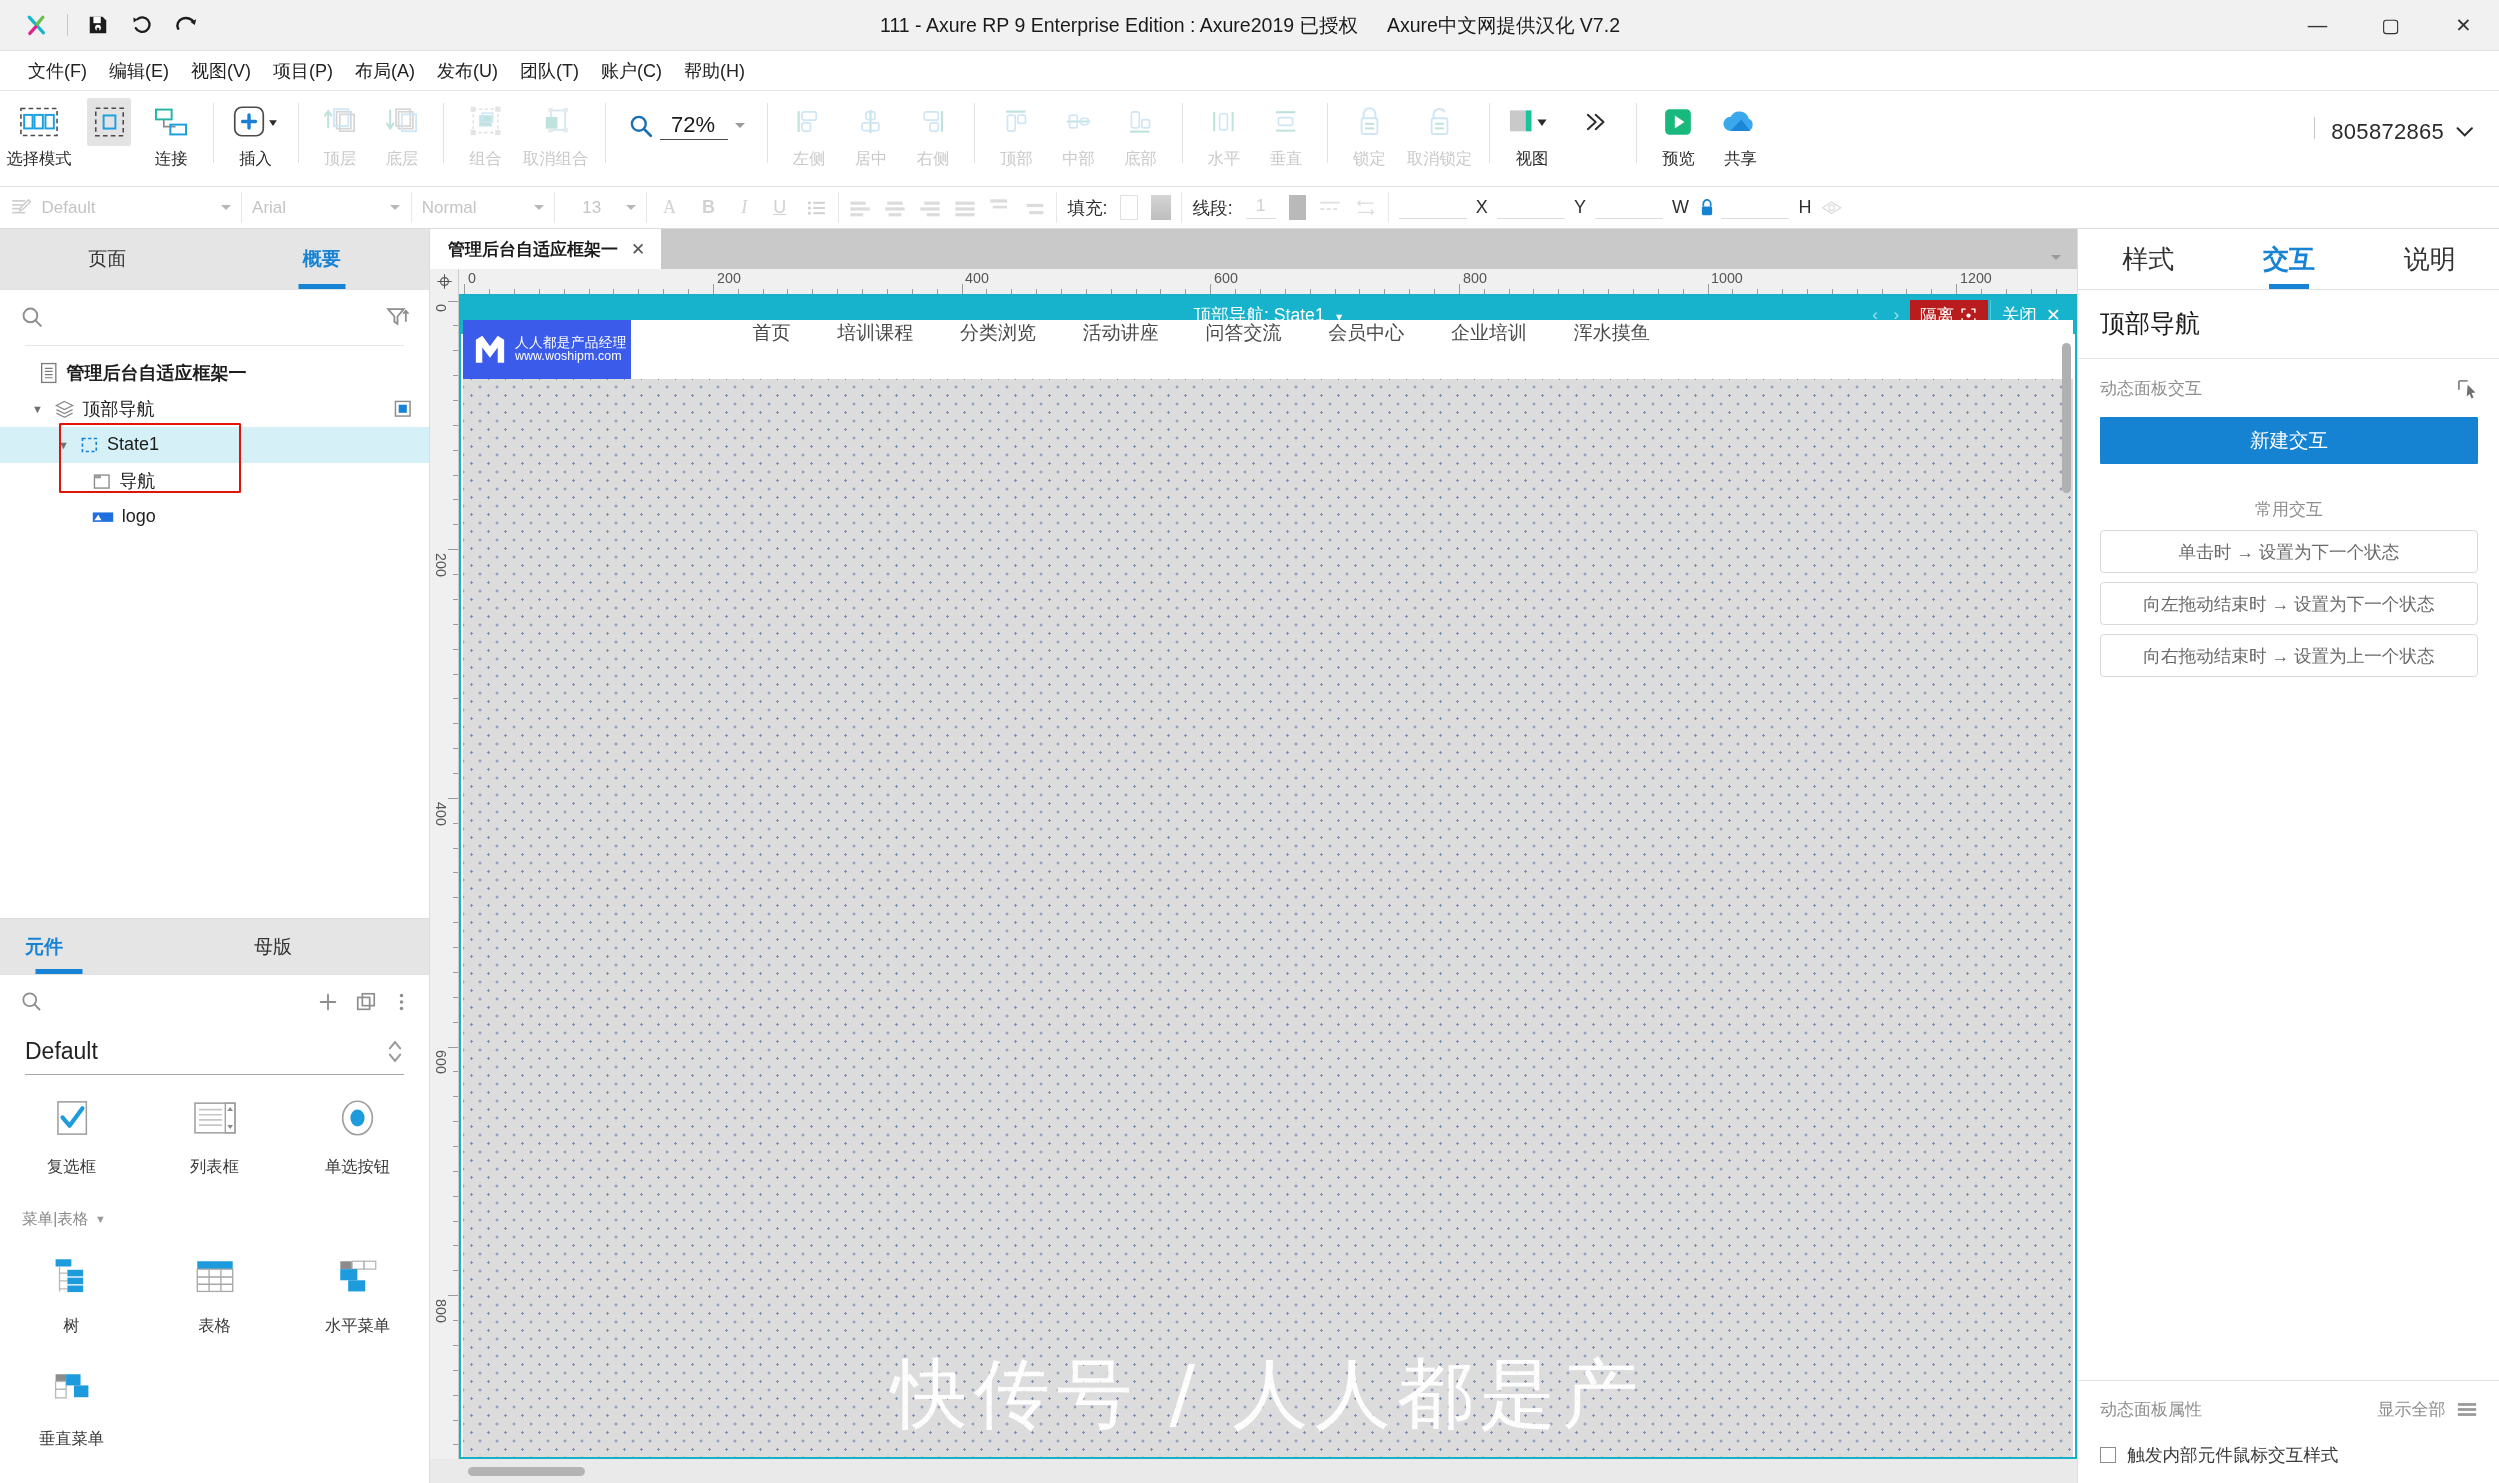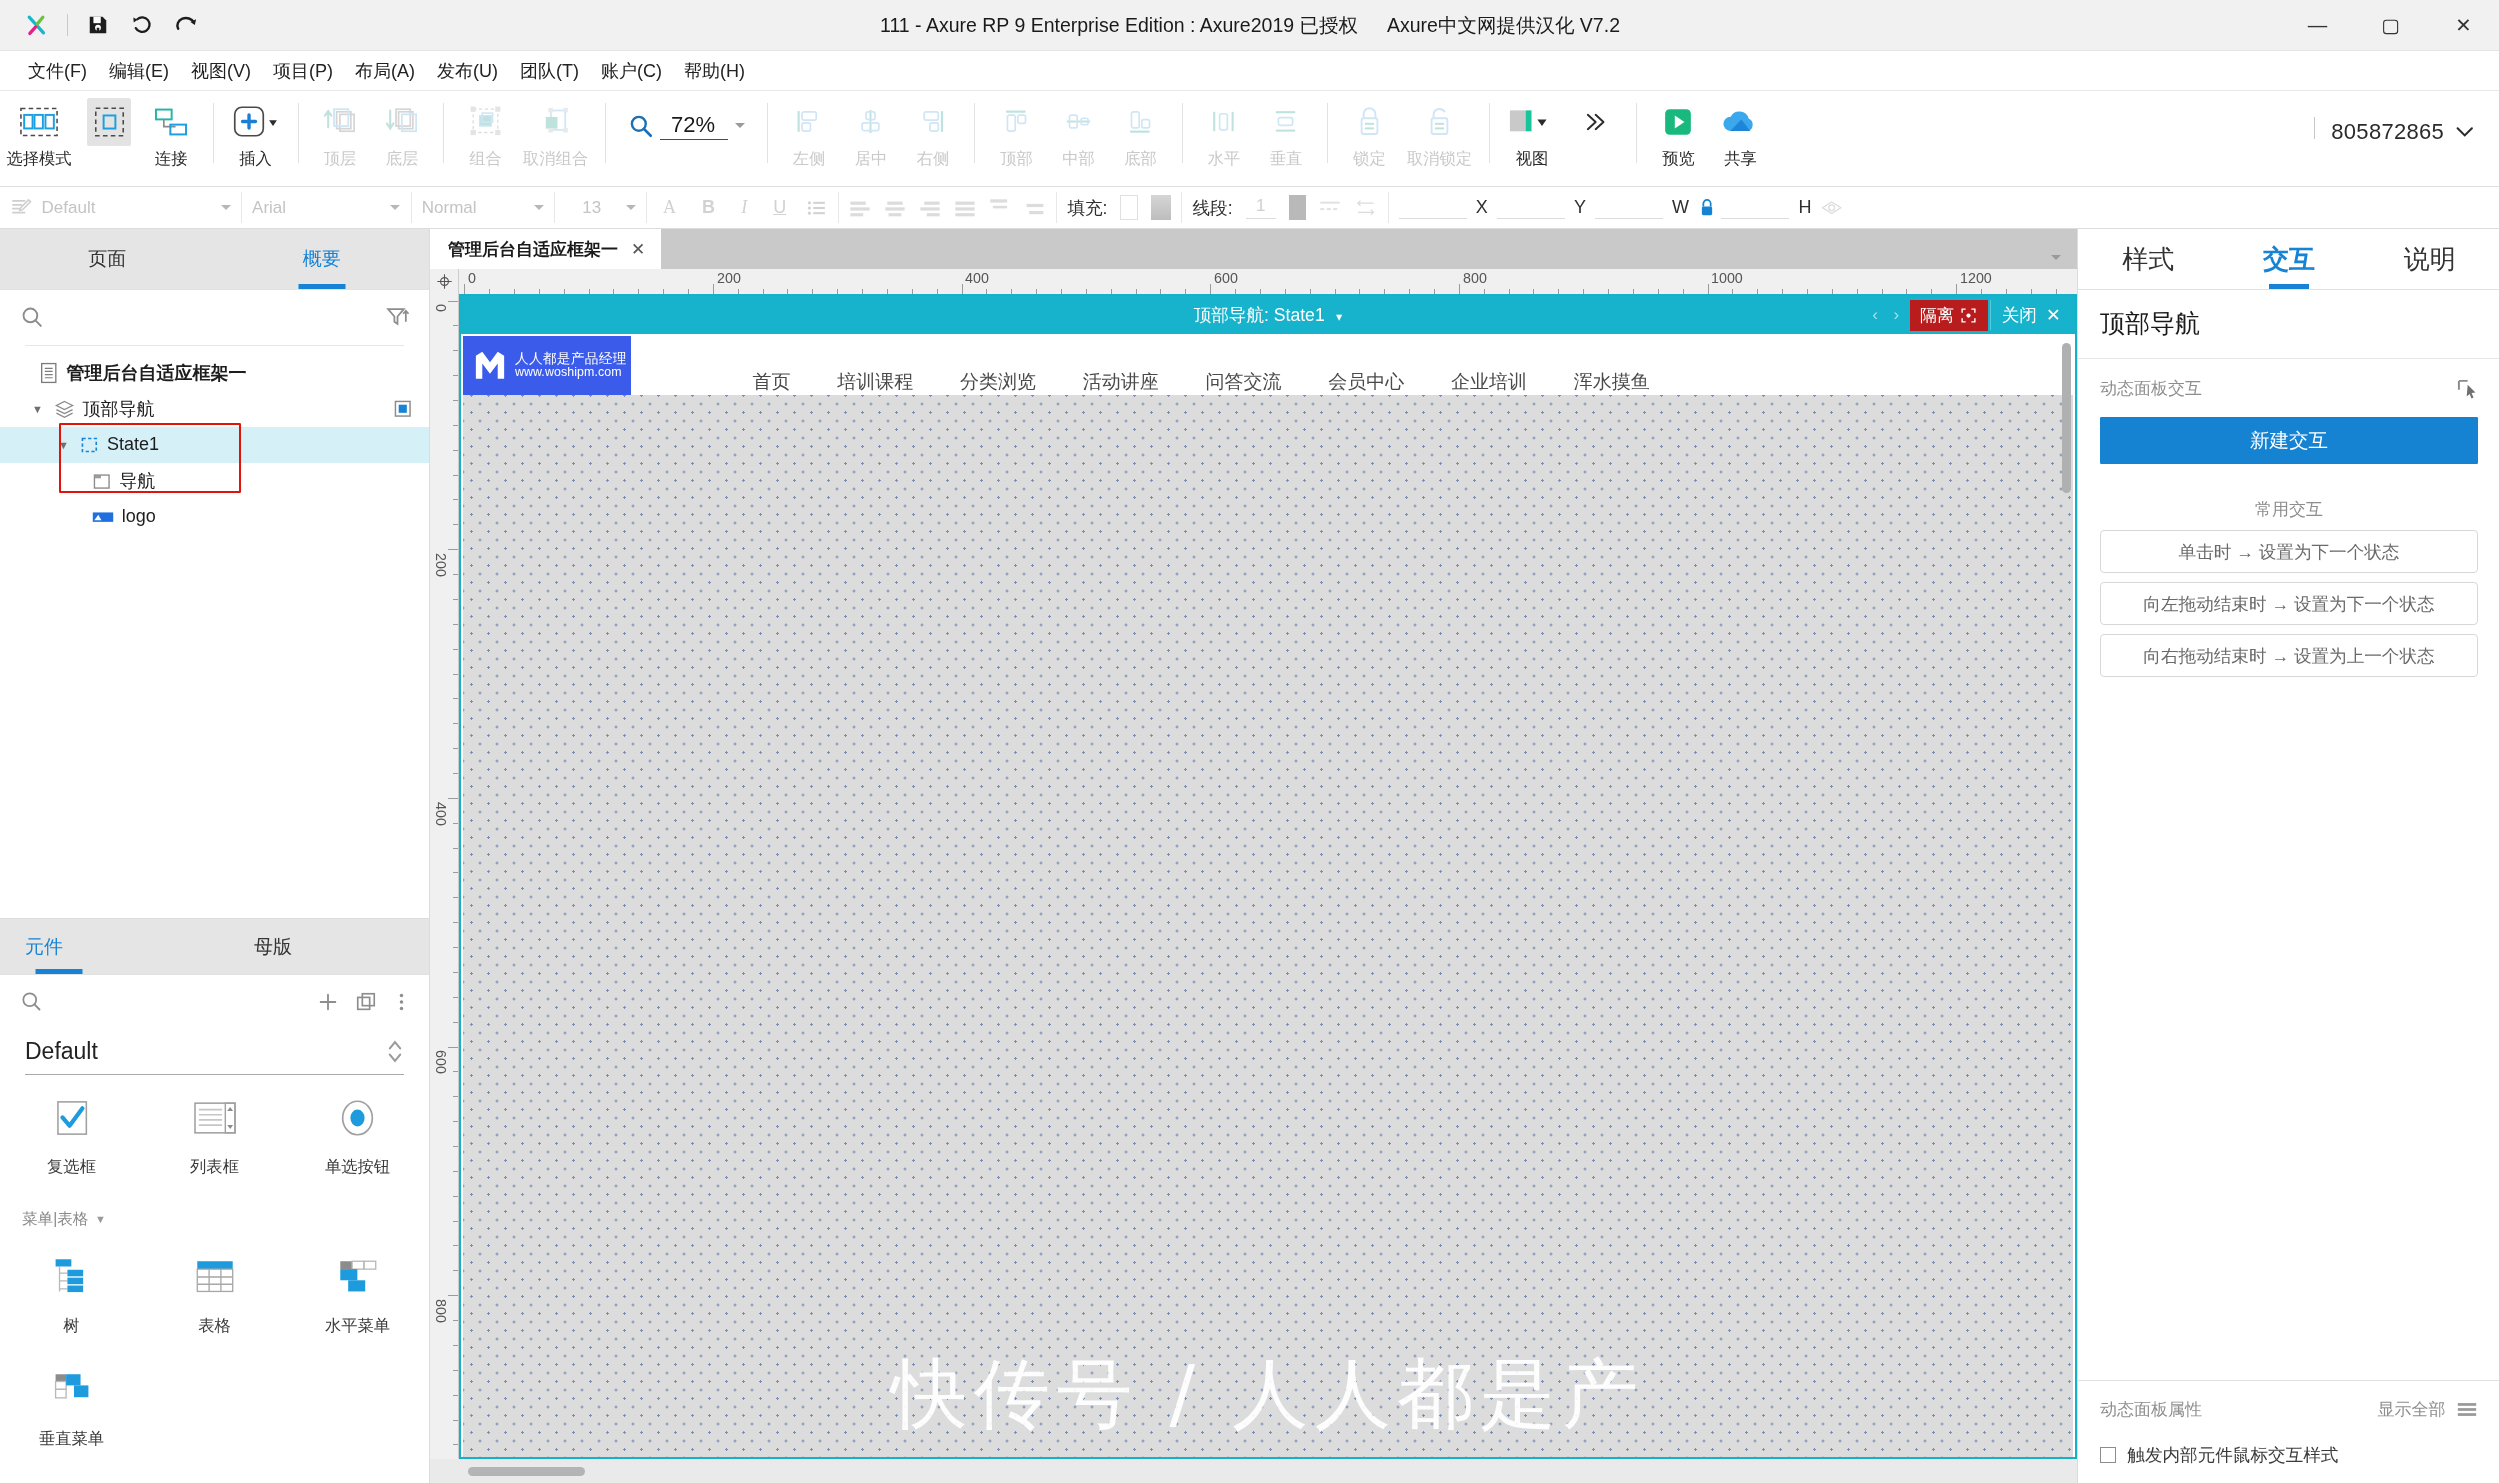--- a/index.html
+++ b/index.html
@@ -90,21 +90,21 @@
   
   .body { flex:1; display:flex; min-height:0; }
 
   
   .left { width:430px; background:#fff; border-right:0.7px solid #dcdcdc; display:flex; flex-direction:column; }
   .tabs { height:61px; display:flex; border-bottom:0.7px solid #e2e2e2; background:#e5e5e5; }
   .tabs .tab {
     flex:1; display:flex; align-items:center; justify-content:center;
     font-size:19px; color:#333; position:relative; cursor:default;
   }
-  .tabs .tab.active { color:#1783d4; font-weight:normal; }
+  .tabs .tab.active { color:#1783d4; font-weight:bold; }
   .tabs .tab.active:after {
     content:""; position:absolute; bottom:0; left:50%; transform:translateX(-50%);
     width:47px; height:4.6px; background:#1783d4;
   }
   .searchrow { height:55px; display:flex; align-items:center; padding:0 19.5px; gap:6.5px; }
   .searchrow .grow { flex:1; }
   .hrule { height:0.7px; background:#e6e6e6; margin:0 25px; }
 
   .tree { padding:9px 0 0 0; font-size:18px; }
   .trow { display:flex; align-items:center; height:36px; padding-left:14.3px; gap:7.8px; white-space:nowrap; }
@@ -180,22 +180,22 @@
   .dotgrid {
     position:absolute; left:2px; right:2px; top:40px; bottom:0;
     background-color:#dcdcdc;
     background-image:
       radial-gradient(#7b8fb5 1px, transparent 1.1px),
       radial-gradient(#7b8fb5 1px, transparent 1.1px);
     background-size:17px 17px, 17px 17px;
     background-position:0 0, 8.5px 8.5px;
   }
   .sitenav {
-    position:absolute; left:2px; top:40px; height:59px; background:#fff;
-    display:flex; align-items:flex-end; overflow:hidden;
+    position:absolute; left:2px; top:24px; height:59px; background:#fff;
+    display:flex; align-items:flex-start; overflow:hidden;
   }
   .logo {
     width:168px; height:59px; background:#3b5bea; display:flex; align-items:center;
     justify-content:center; gap:6.5px; padding-left:5.2px;
   }
   .logo .mark { width:36px; height:34px; position:relative; }
   .logo .txt { display:flex; flex-direction:column; color:#fff; line-height:1.12; }
   .logo .txt .l1 { font-size:13.7px; letter-spacing:0.3px; }
   .logo .txt .l2 { font-size:12.4px; letter-spacing:0.1px; }
   .navlinks { display:flex; align-items:center; gap:0; margin-left:98px; }

